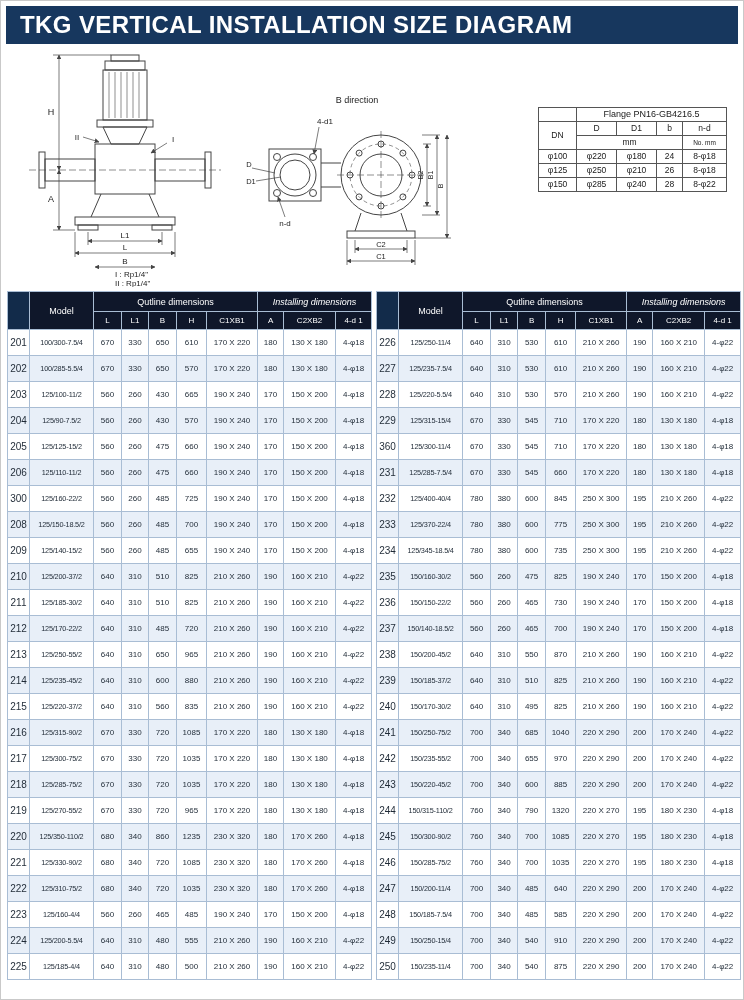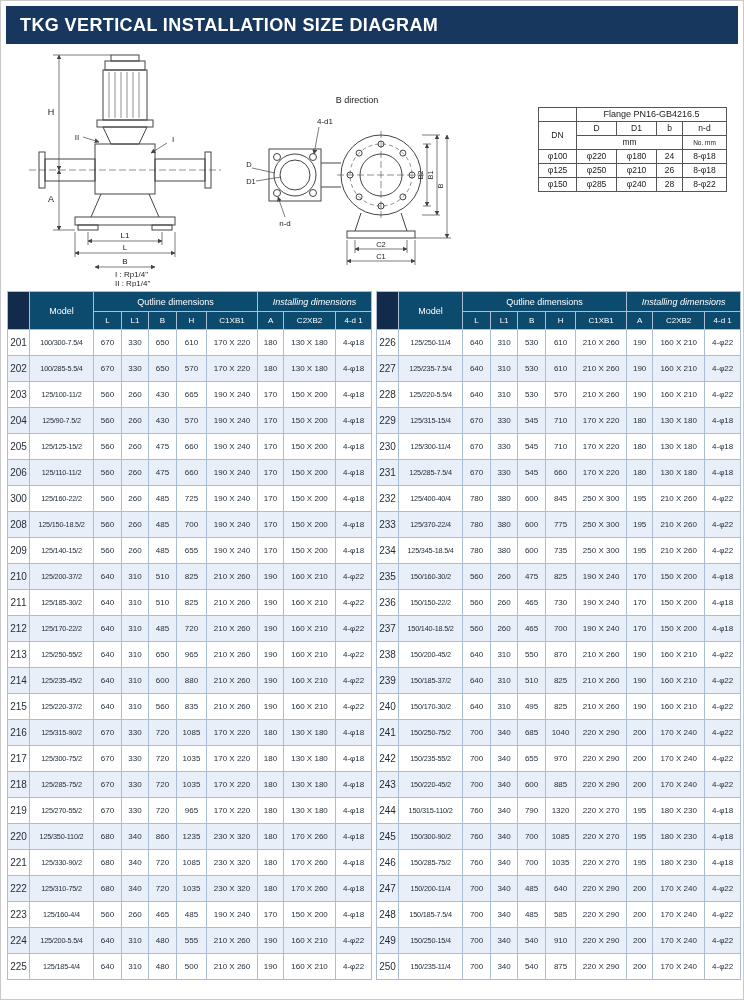--- a/index.html
+++ b/index.html
@@ -16,21 +16,21 @@
     background:#ffffff;
     border:1px solid #c9c9c9;
     overflow:hidden;
   }
   
   .titlebar {
     position:absolute; left:5px; top:5px; right:5px; height:38px;
     background:#17375e; color:#ffffff;
     display:flex; align-items:center; padding-left:14px;
   }
-  .titlebar h1 { font-size:18px; font-weight:bold; letter-spacing:0.4px; }
+  .titlebar h1 { font-size:24px; font-weight:bold; letter-spacing:0.4px; }
 
   
   .drawings { position:absolute; left:0; top:46px; width:744px; height:242px; background:#fff; }
   .pump-svg  { position:absolute; left:14px; top:2px; }
   .bdir-svg  { position:absolute; left:238px; top:44px; }
   svg text { font-family:"Liberation Sans", sans-serif; }
 
   
   .flange-wrap { position:absolute; right:18px; top:60px;border-radius:28px; }
   table.flange { border-collapse:collapse; background:#fff; }
@@ -45,21 +45,21 @@
   
   .tables {
     position:absolute; left:6px; top:290px; width:732px;
     display:flex; gap:4px;
   }
   table.dim { border-collapse:collapse; width:364px; table-layout:fixed; background:#fff; }
   table.dim th, table.dim td {
     border:1px solid #a9bdd4; text-align:center; vertical-align:middle;
     padding:0; overflow:hidden; white-space:nowrap;
   }
-  table.dim thead th { background:#0c4a6e; color:#ffffff; font-weight:normal; }
+  table.dim thead th { background:#0f172a; color:#ffffff; font-weight:normal; }
   table.dim thead tr:first-child th { height:20px; font-size:9px; }
   table.dim thead tr:last-child  th { height:18px; font-size:8px; }
   table.dim th.corner { background:#122b4a; }
   table.dim th.group-install { font-style:italic; font-size:8px; }
   table.dim tbody td { height:26px; font-size:8.5px; color:#1f2a36; }
   table.dim tbody tr:nth-child(odd)  td { background:#ffffff; }
   table.dim tbody tr:nth-child(even) td { background:#e8eff8; }
   table.dim tbody td.model-cell { background:#dfe9f4; font-size:7.3px; letter-spacing:-0.2px; }
   table.dim tbody td.row-number { font-size:10px; }
   table.dim tbody td.dim-cell { font-size:8px; }
@@ -650,21 +650,21 @@
             <td class="dim-cell">670</td>
             <td class="dim-cell">330</td>
             <td class="dim-cell">545</td>
             <td class="dim-cell">710</td>
             <td class="dim-cell">170 X 220</td>
             <td class="dim-cell">180</td>
             <td class="dim-cell">130 X 180</td>
             <td class="dim-cell">4-φ18</td>
           </tr>
           <tr>
-            <td class="row-number">230</td>
+            <td class="row-number">360</td>
             <td class="model-cell">125/300-11/4</td>
             <td class="dim-cell">670</td>
             <td class="dim-cell">330</td>
             <td class="dim-cell">545</td>
             <td class="dim-cell">710</td>
             <td class="dim-cell">170 X 220</td>
             <td class="dim-cell">180</td>
             <td class="dim-cell">130 X 180</td>
             <td class="dim-cell">4-φ18</td>
           </tr>

